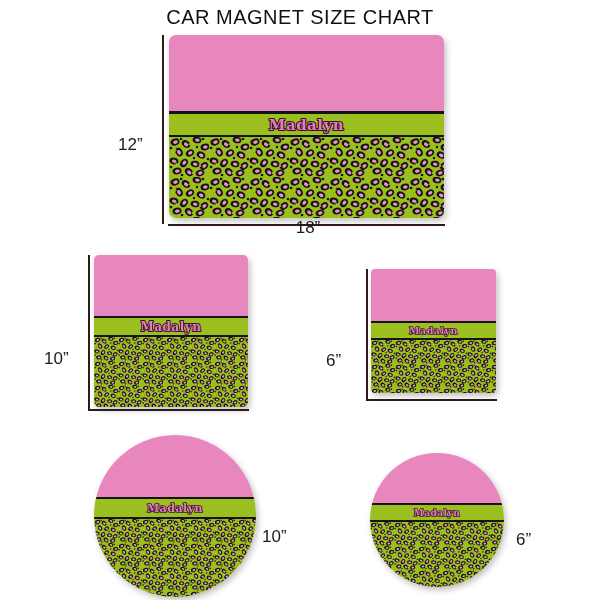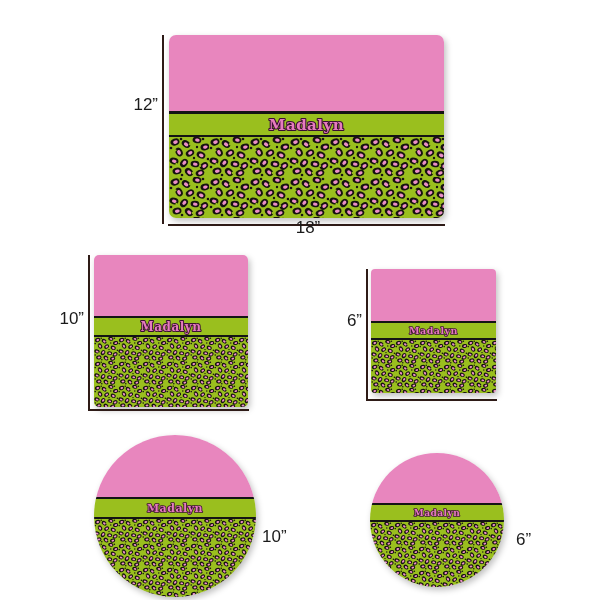--- a/index.html
+++ b/index.html
@@ -30,21 +30,21 @@
   .tile-bg{fill:var(--green);}
   .sb{fill:var(--spot);}
   .sp{fill:var(--leopink);}
   .sg{fill:var(--green);}
   
   .dim-line{position:absolute;background:var(--dim);}
   .dim-label{
     position:absolute;color:var(--label);font-size:17px;line-height:1.1;
     font-family:"Liberation Sans", sans-serif;
   }
-  .ta-r{text-align:right;} .ta-c{text-align:center;} .ta-l{text-align:left;}
+  .ta-r{text-align:left;margin-top:40px;} .ta-c{text-align:center;} .ta-l{text-align:left;}
   .hidden-defs{position:absolute;width:0;height:0;overflow:hidden;}
 </style>
 </head>
 <body>
 
 <svg class="hidden-defs" aria-hidden="true">
   <defs>
     <g id="leoTile">
       <rect class="tile-bg" width="40" height="40"></rect>
       <g transform="translate(6 5) rotate(-20)">
@@ -121,20 +121,21 @@
         <use href="#leoTile"></use>
       </pattern>
     <pattern id="leoSm" width="40" height="40" patternUnits="userSpaceOnUse" patternTransform="scale(0.6)">
         <use href="#leoTile"></use>
       </pattern>
   </defs>
 </svg>
 
 <div class="stage">
 
+  <div class="page-title">CAR MAGNET SIZE CHART</div>
 
   <div class="magnet" style="left:169px;top:35px;width:275px;height:183px;border-radius:7px;">
     <div class="m-pink" style="height:76px;"></div>
     <div class="m-line" style="height:3px;"></div>
     <div class="m-green" style="height:21px;">
       <svg class="name-svg">
         <text class="name-text" x="50%" y="52%" text-anchor="middle" dominant-baseline="central" font-size="15" stroke-width="2.2">Madalyn</text>
       </svg>
     </div>
     <div class="m-line" style="height:2px;"></div>

